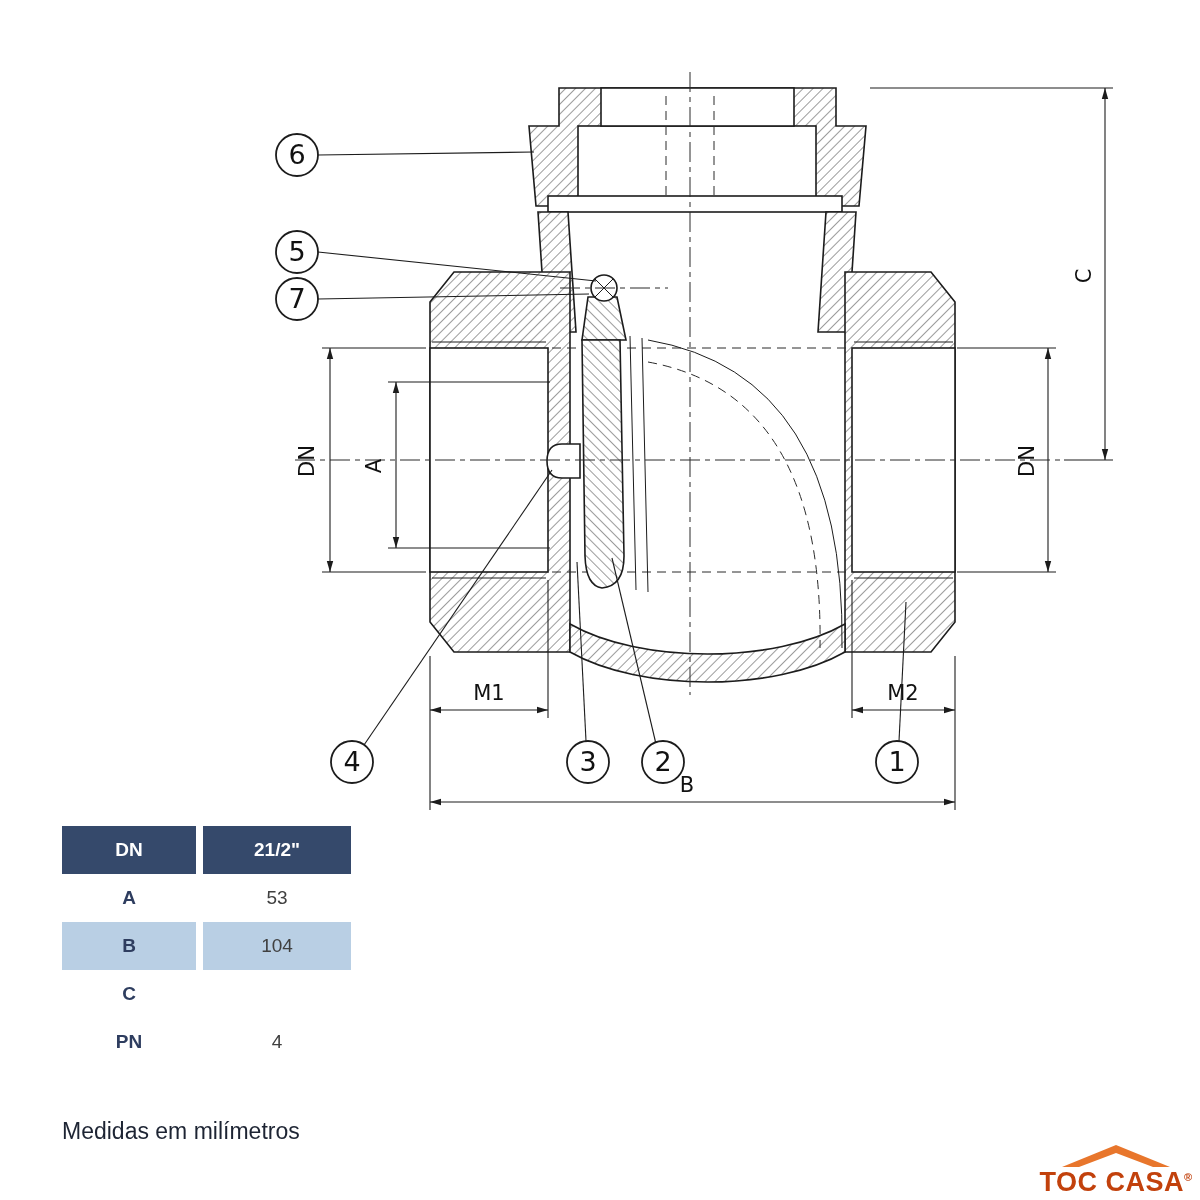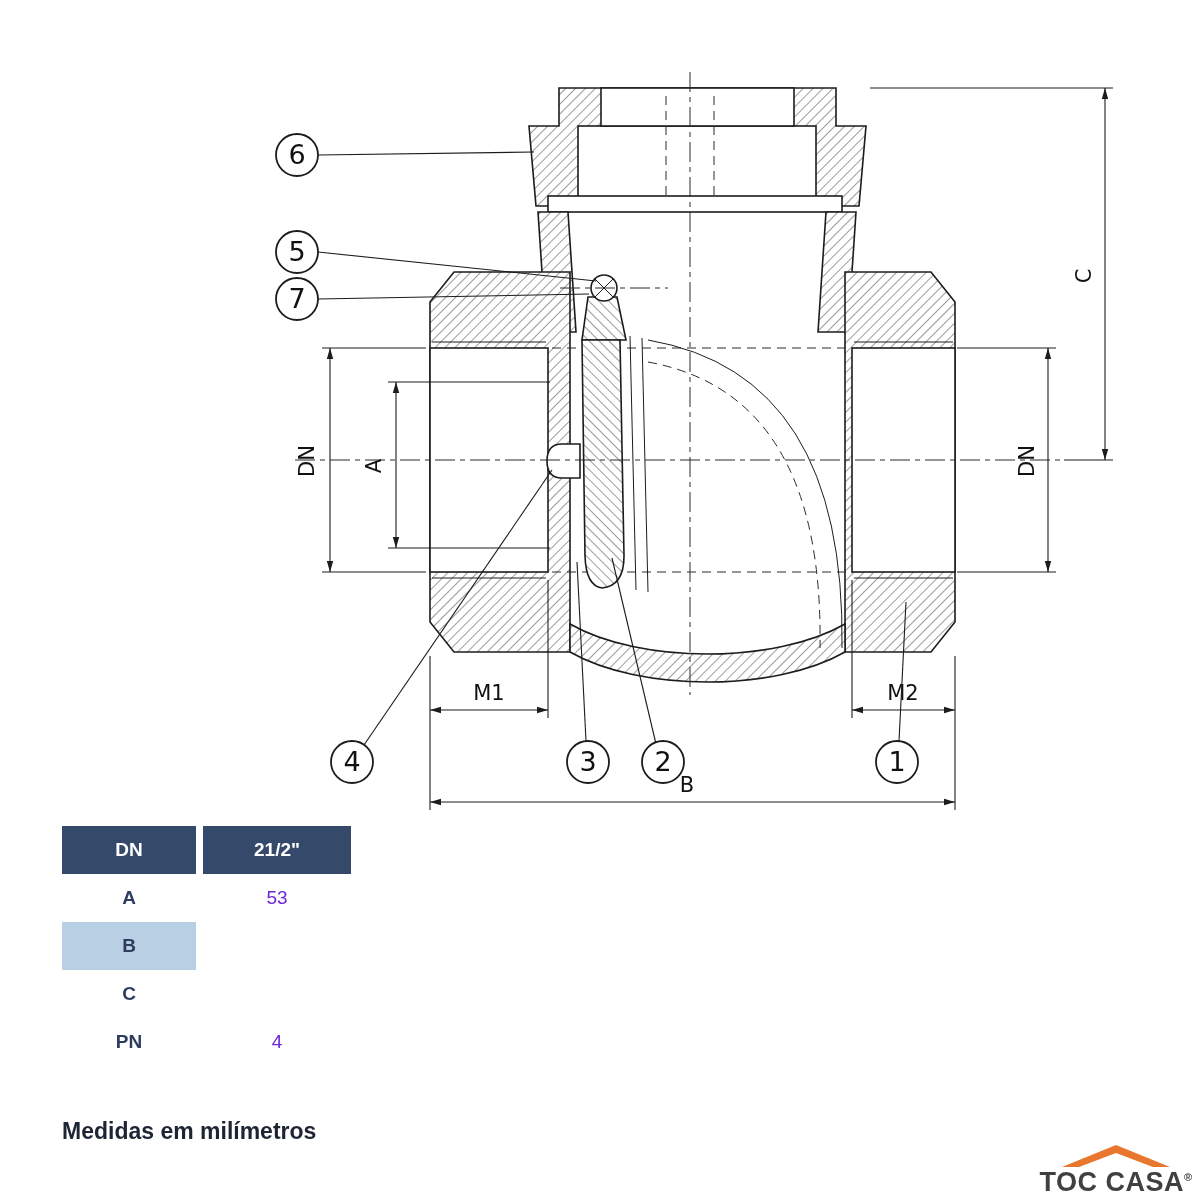--- a/index.html
+++ b/index.html
@@ -19,29 +19,29 @@
   .dim{stroke:#1c1c1c;stroke-width:1.1;fill:none;}
   .dimtxt{font-size:21px;fill:#111;}
   .balloon{fill:#fff;stroke:#1c1c1c;stroke-width:1.8;}
   .btxt{font-size:27px;fill:#111;}
 
   
   .spec-table{position:absolute;left:62px;top:826px;width:292px;}
   .trow{display:grid;grid-template-columns:134px 148px;column-gap:7px;height:48px;}
   .tcell{display:flex;align-items:center;justify-content:center;font-size:19px;}
   .tcell.label{font-weight:bold;color:#2e3d5f;}
-  .tcell.value{color:#6d28d9;}
+  .tcell.value{color:#404040;}
   .trow.header .tcell{background:#35496b;color:#ffffff;font-weight:bold;}
   .trow.blue .tcell{background:#b9cfe4;}
-  .note{position:absolute;left:62px;top:1118px;font-size:23px;font-weight:700;color:#1d2433;}
+  .note{position:absolute;left:62px;top:1118px;font-size:23px;font-weight:400;color:#1d2433;}
 
   
   .logo{position:absolute;left:1036px;top:1142px;width:160px;text-align:center;}
   .logo-roof{margin:0 auto 1px auto;}
-  .logo-brand{font-size:27px;font-weight:700;color:#404040;letter-spacing:.5px;line-height:1;}
+  .logo-brand{font-size:27px;font-weight:700;color:#c2410c;letter-spacing:.5px;line-height:1;}
   .logo-brand sup{font-size:11px;font-weight:700;}
   .logo-tagline{margin-top:3px;font-size:9px;font-weight:600;color:#e8762c;letter-spacing:2.2px;white-space:nowrap;}
 </style>
 </head>
 <body>
 
 <div class="page">
 
   <svg class="drawing" width="1200" height="830" viewBox="0 0 1200 830">
     <defs>
@@ -181,20 +181,21 @@
     <div class="trow header">
       <div class="tcell label">DN</div>
       <div class="tcell value">21/2"</div>
     </div>
     <div class="trow">
       <div class="tcell label">A</div>
       <div class="tcell value">53</div>
     </div>
     <div class="trow blue">
       <div class="tcell label">B</div>
+      <div class="tcell value">104</div>
     </div>
     <div class="trow">
       <div class="tcell label">C</div>
     </div>
     <div class="trow">
       <div class="tcell label">PN</div>
       <div class="tcell value">4</div>
     </div>
   </div>
 

